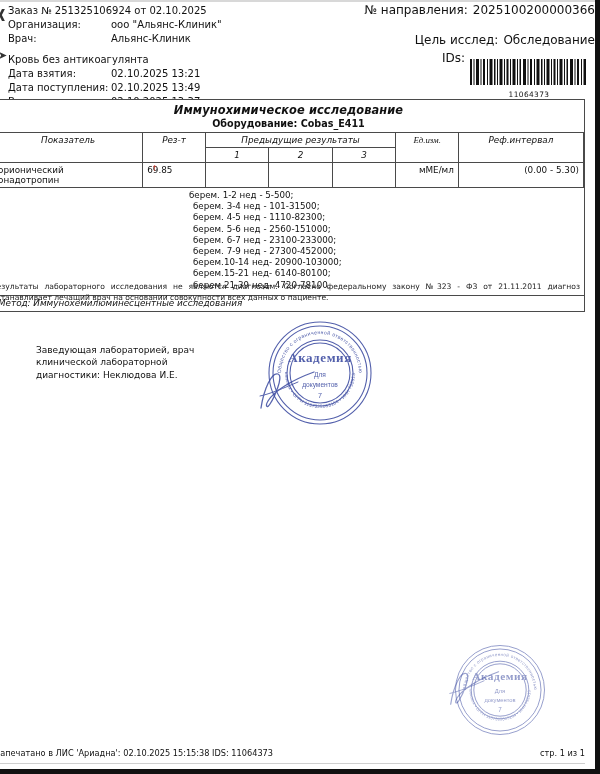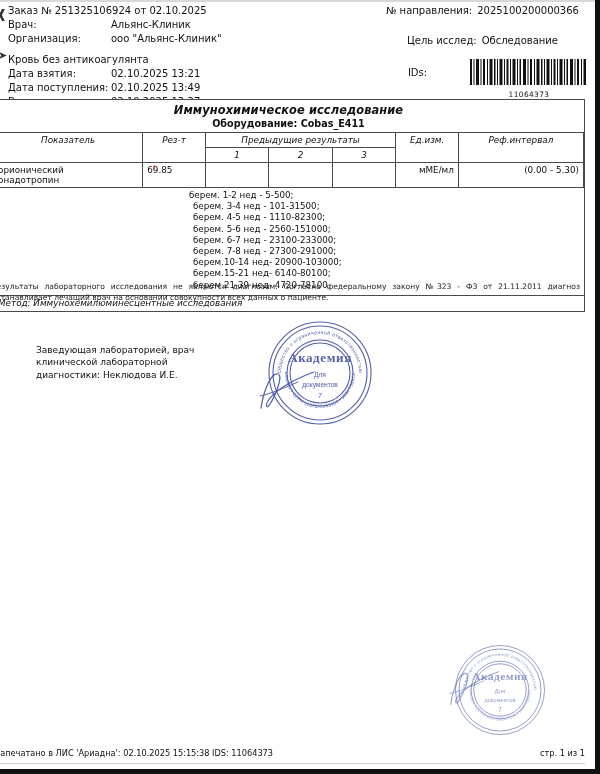--- a/index.html
+++ b/index.html
@@ -23,21 +23,21 @@
 
   
   .hdr{position:absolute;left:0;top:4px;width:595px;height:96px;}
   .hdr-left{position:absolute;left:8px;top:0;width:330px;}
   .hdr-right{position:absolute;left:370px;top:0;width:225px;}
 
   .hdr-left .line{display:flex;line-height:13.8px;font-size:10px;}
   .hdr-left .k{width:103px;flex:0 0 103px;}
   .hdr-left .v{flex:1;}
 
-  .r-line{display:flex;justify-content:center;font-size:10px;line-height:13.8px;white-space:nowrap;}
+  .r-line{display:flex;justify-content:flex-end;font-size:12px;line-height:13.8px;white-space:nowrap;}
   .r-line .k{margin-right:5px;}
 
   .clip-glyph{position:absolute;left:-3px;top:3px;font-size:12px;color:#333;}
   .arrow-glyph{position:absolute;left:-2px;top:45px;font-size:11px;color:#333;}
 
   .barcode-wrap{position:absolute;right:7px;top:55px;width:118px;text-align:center;}
   .barcode{height:26px;width:118px;}
   .barcode-num{font-size:7.4px;letter-spacing:.4px;margin-top:1px;color:#111;}
 
   
@@ -57,21 +57,21 @@
   table.grid{border-collapse:collapse;width:100%;table-layout:fixed;}
   table.grid th,table.grid td{
     border:1px solid #4a4a4a;
     font-size:8.8px;
     padding:2px 4px;
     vertical-align:top;
   }
   table.grid th{font-style:italic;font-weight:normal;text-align:center;}
   th.c-name{width:148px;text-align:left;padding-left:6px;}
   th.c-res{width:62px;margin-top:44px;}
-  th.c-unit{width:62px;}
+  th.c-unit{width:62px;font-family:Liberation Serif, serif;}
   th.c-ref{width:118px;margin-top:31px;}
   td.c-name{text-align:left;border-bottom:none;}
   .prev-sub{text-align:center;font-style:italic;}
   td.c-res{position:relative;padding-left:22px;font-size:9px;border-bottom:none;}
   .hi-arrow{position:absolute;left:8px;top:1px;color:#c0392b;font-size:8px;}
   td.c-empty{border-bottom:none;}
   td.c-unit,td.c-ref{text-align:right;font-size:8.6px;border-bottom:none;}
 
   .ref-block{
     font-size:8.7px;line-height:11.2px;
@@ -135,26 +135,26 @@
   <div class="hdr">
 
     <div class="clip-glyph">❰</div>
     <div class="arrow-glyph">➤</div>
 
     <div class="hdr-left">
       <div class="line">
         <span class="v">Заказ № 251325106924 от 02.10.2025</span>
       </div>
       <div class="line">
+        <span class="k">Организация:</span>
+        <span class="v">ооо "Альянс-Клиник"</span>
+      </div>
+      <div class="line">
         <span class="k">Врач:</span>
         <span class="v">Альянс-Клиник</span>
-      </div>
-      <div class="line">
-        <span class="k">Организация:</span>
-        <span class="v">ооо "Альянс-Клиник"</span>
       </div>
 
       <div style="height:8px"></div>
 
       <div class="line">
         <span class="v">Кровь без антикоагулянта</span>
       </div>
       <div class="line">
         <span class="k">Дата взятия:</span>
         <span class="v">02.10.2025 13:21</span>
@@ -175,21 +175,21 @@
         <span class="v">2025100200000366</span>
       </div>
 
       <div style="height:16px"></div>
 
       <div class="r-line">
         <span class="k">Цель исслед:</span>
         <span class="v">Обследование</span>
       </div>
 
-      <div class="r-line" style="margin-top:18px;align-items:center;">
+      <div class="r-line" style="margin-top:4px;align-items:center;">
         <span class="k" style="margin-right:8px;">IDs:</span>
         <span style="width:122px"></span>
       </div>
 
       <div class="barcode-wrap">
         <svg class="barcode" viewBox="0 0 118 26" preserveAspectRatio="none">
           <g fill="#111">
             <rect x="0" y="0" width="2" height="26"></rect>
             <rect x="3.5" y="0" width="1" height="26"></rect>
             <rect x="6" y="0" width="3" height="26"></rect>
@@ -278,21 +278,21 @@
         </tr>
       </tbody>
     </table>
 
     <div class="ref-block">
       <div>берем. 1-2 нед - 5-500;</div>
       <div>берем. 3-4 нед - 101-31500;</div>
       <div>берем. 4-5 нед - 1110-82300;</div>
       <div>берем. 5-6 нед - 2560-151000;</div>
       <div>берем. 6-7 нед - 23100-233000;</div>
-      <div>берем. 7-8 нед - 27300-291000;</div>
+      <div>берем. 7-9 нед - 27300-452000;</div>
       <div>берем.10-14 нед- 20900-103000;</div>
       <div>берем.15-21 нед- 6140-80100;</div>
       <div>берем.21-39 нед- 4720-78100.</div>
     </div>
 
     <div class="method">Метод: Иммунохемилюминесцентные исследования</div>
   </div>
 
   <div class="disclaimer">
     <p>Результаты лабораторного исследования не являются диагнозом. Согласно федеральному закону №323 - ФЗ от 21.11.2011 диагноз устанавливает лечащий врач на основании совокупности всех данных о пациенте.</p>

